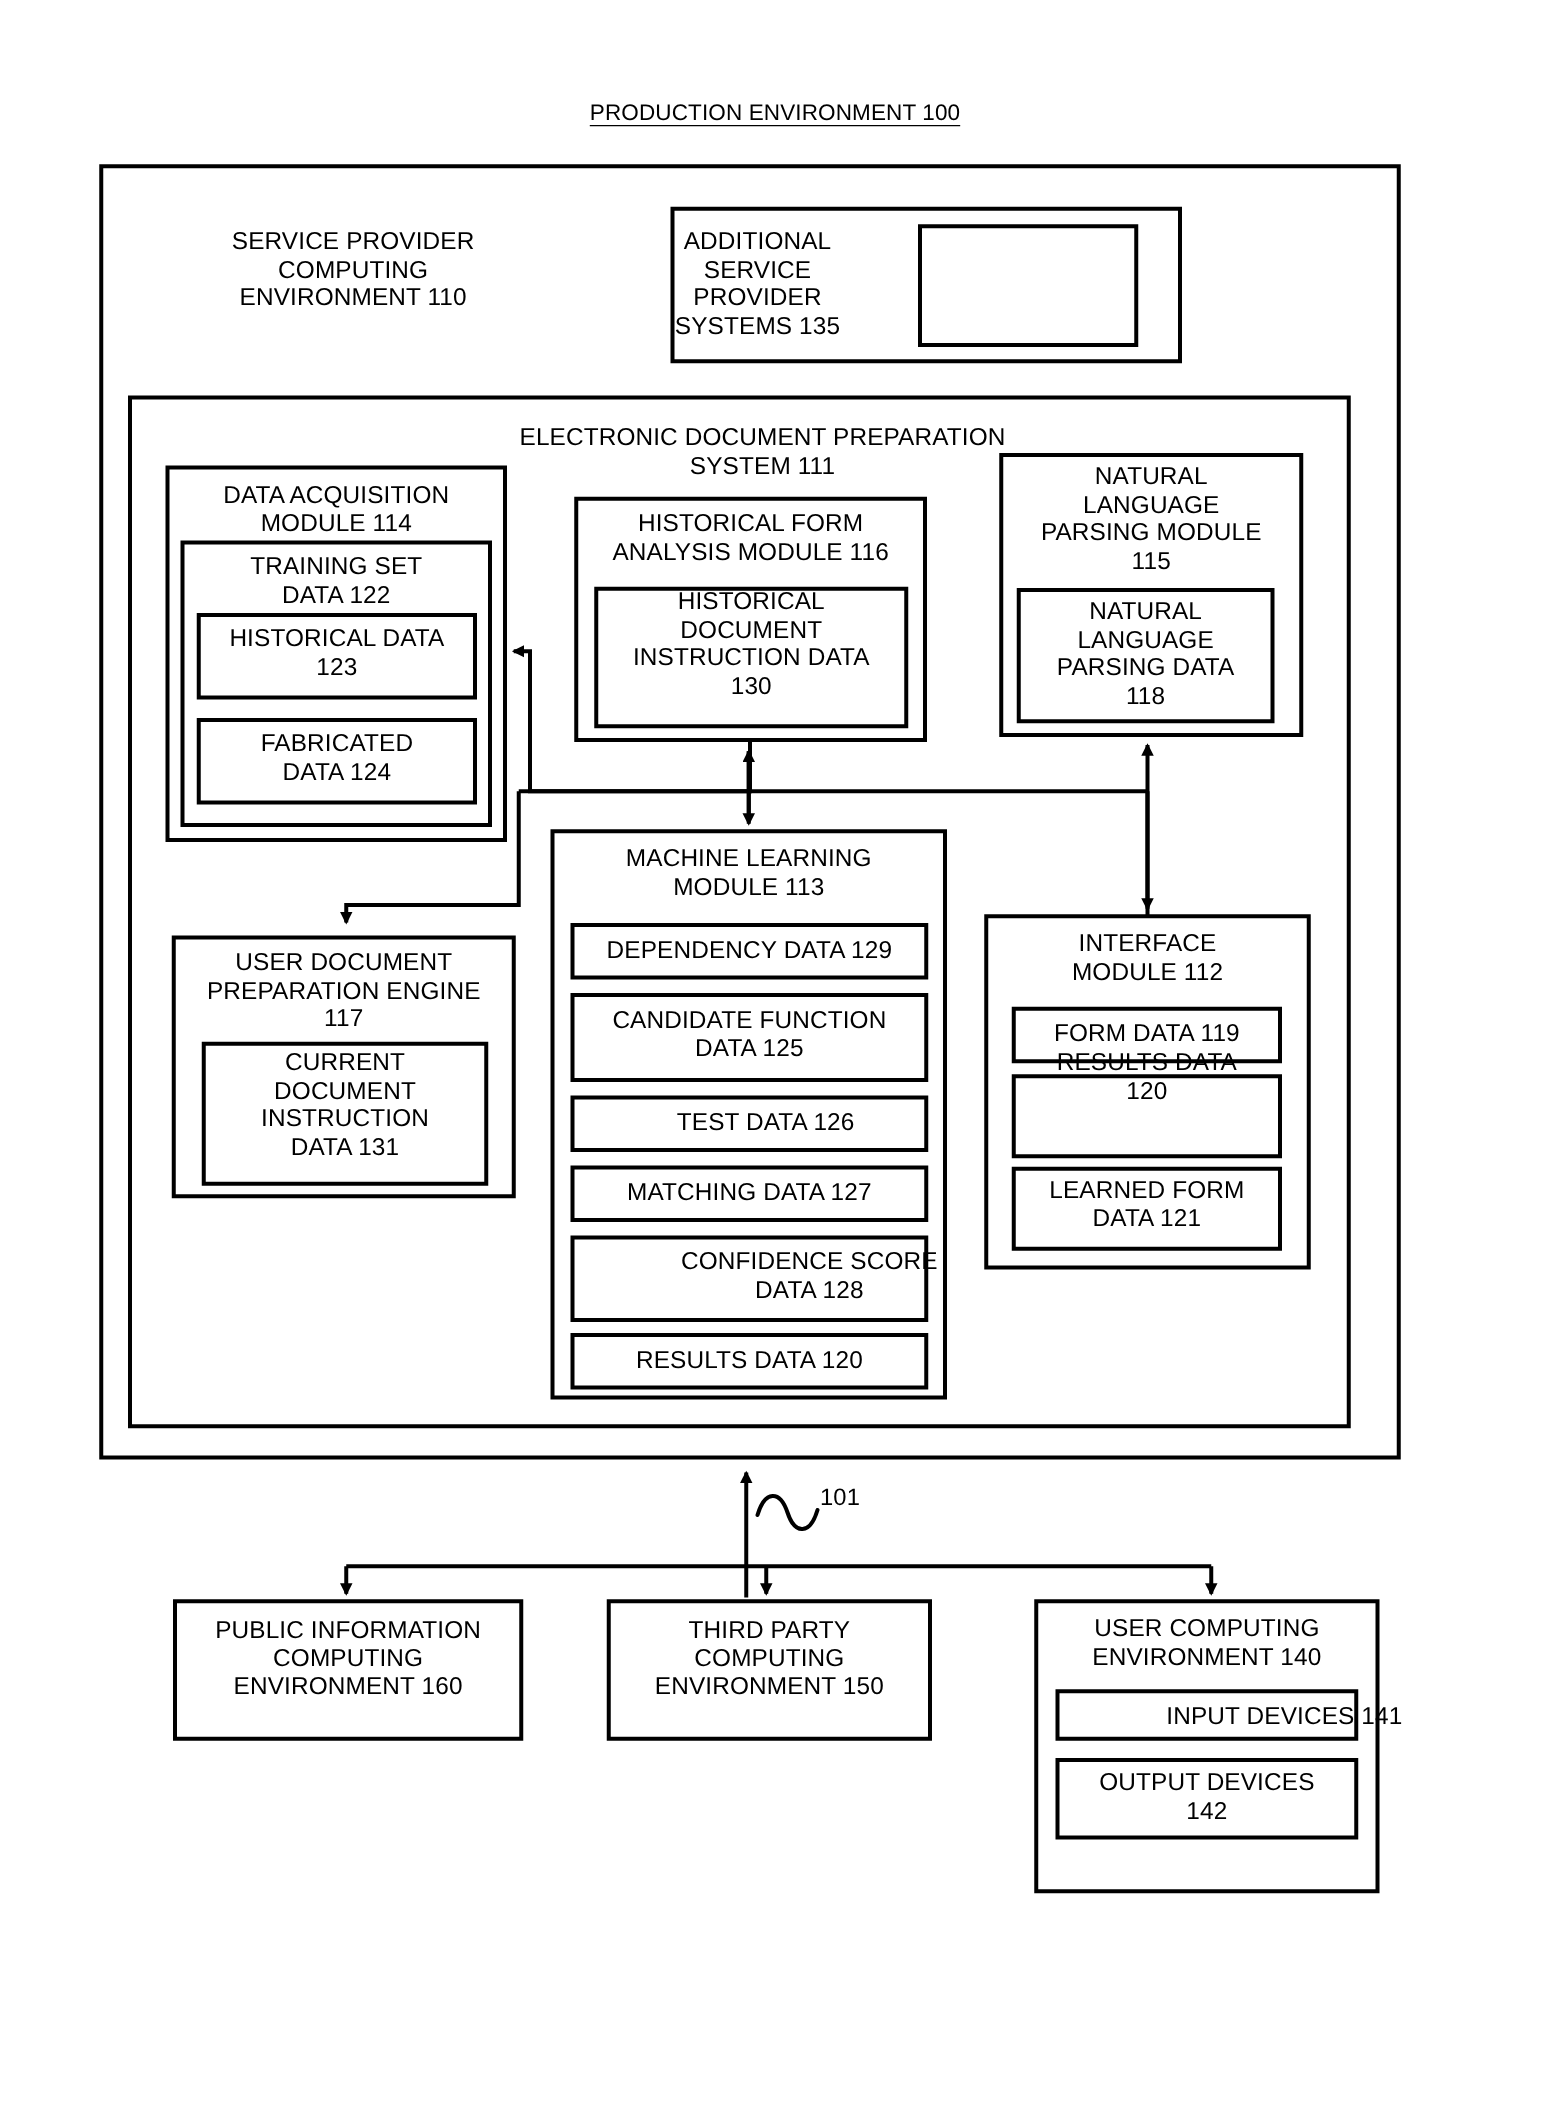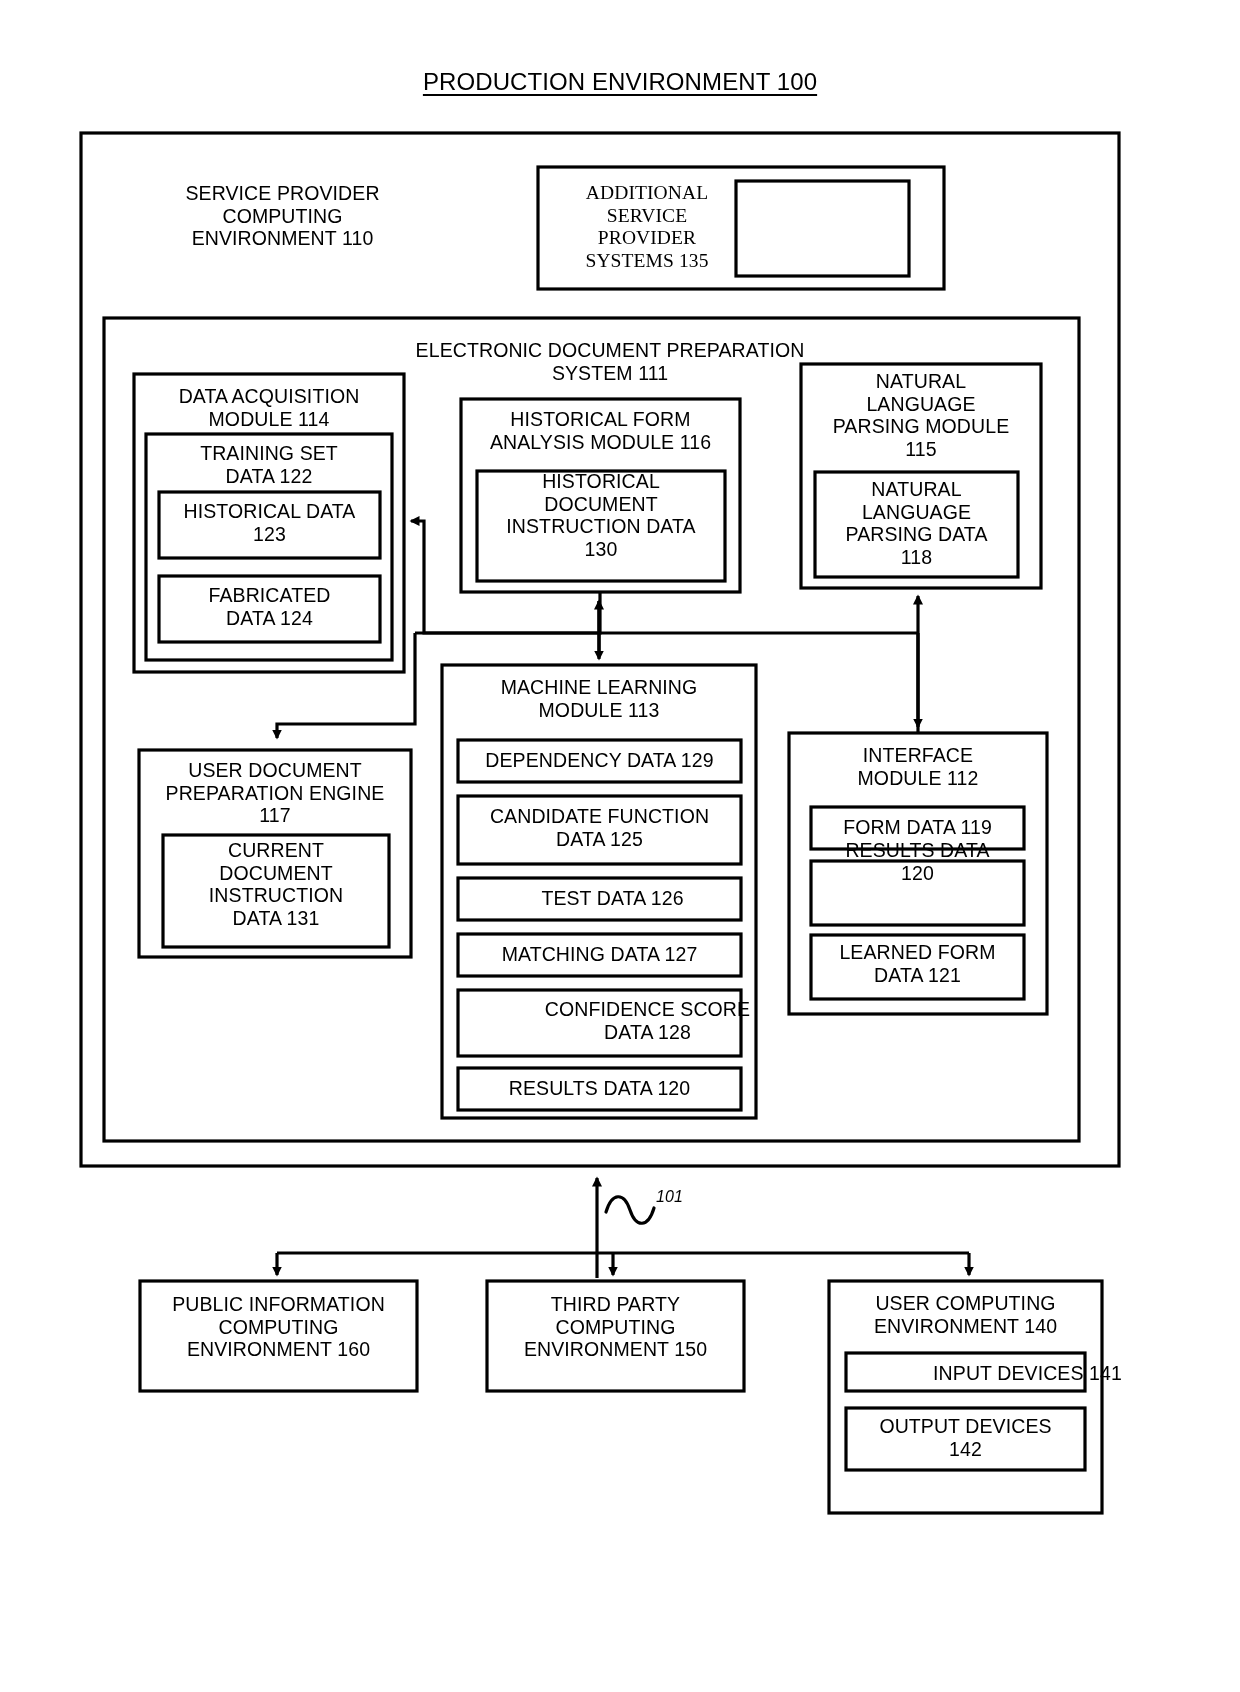--- a/index.html
+++ b/index.html
@@ -26,26 +26,27 @@
     position: absolute;
     text-align: center;
     color: #000000;
     font-family: "Liberation Sans", sans-serif;
     line-height: 1.16;
     letter-spacing: 0.1px;
     white-space: pre-line;
     pointer-events: none;
   }
   .t-title {
-    font-size: 24px;
+    font-size: 18px;
     text-decoration: underline;
     text-underline-offset: 4px;
+    margin-top: 12px;
   }
   .t-19 { font-size: 19.5px; }
-  .t-num { font-size: 16px; font-style: italic; }
+  .t-num { font-size: 19px; }
 </style>
 </head>
 <body>
 
 <div id="page">
 
   <svg class="layer" viewBox="0 0 1240 1692">
     <defs>
       <marker id="arrow" markerWidth="14" markerHeight="14" refX="8.5" refY="5" orient="auto" markerUnits="userSpaceOnUse">
         <path d="M0,0 L10,5 L0,10 z" fill="#000000"></path>
@@ -136,21 +137,21 @@
       <path d="M606,1212 C612,1192 624,1192 630,1210 C636,1228 648,1228 654,1208" fill="none" stroke="#000" stroke-width="3.2" stroke-linecap="round"></path>
     </g>
   </svg>
 
   <div class="lbl t-title" style="left:0; top:68px; width:1240px;">PRODUCTION ENVIRONMENT 100</div>
 
   <div class="lbl t-19" style="left:140px; top:182px; width:285px;">SERVICE PROVIDER
 COMPUTING
 ENVIRONMENT 110</div>
 
-  <div class="lbl t-19" style="left:557px; top:182px; width:180px;font-family:Liberation Serif, serif;">ADDITIONAL
+  <div class="lbl t-19" style="left:516px; top:182px; width:180px;">ADDITIONAL
 SERVICE
 PROVIDER
 SYSTEMS 135</div>
 
 
   <div class="lbl t-19" style="left:340px; top:339px; width:540px;">ELECTRONIC DOCUMENT PREPARATION
 SYSTEM  111</div>
 
   <div class="lbl t-19" style="left:140px; top:385px; width:258px;">DATA ACQUISITION
 MODULE 114</div>

